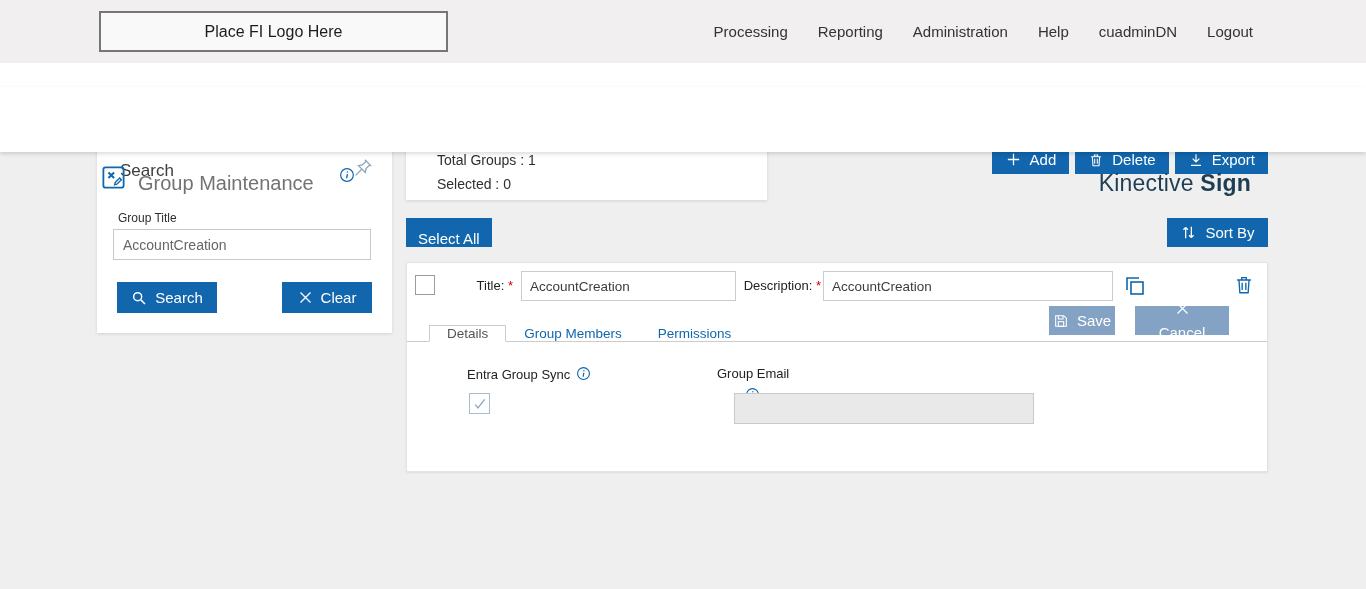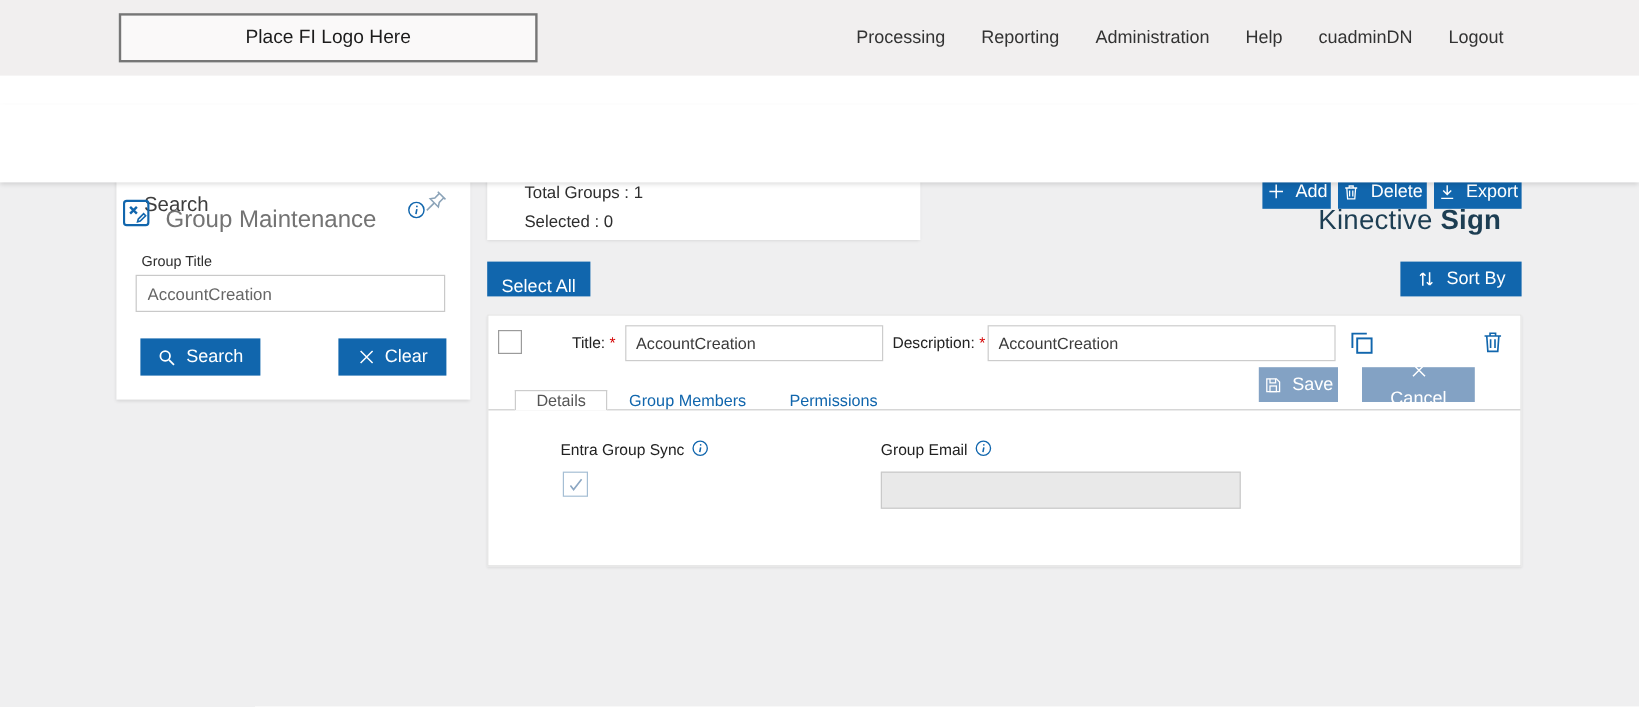--- a/index.html
+++ b/index.html
@@ -43,21 +43,21 @@
   .search-btn { position:absolute; left:20px; top:137px; width:100px; height:31px; }
   .clear-btn  { position:absolute; right:20px; top:137px; width:90px; height:31px; }
 
   
   .summary-card { position:absolute; left:406px; top:15px; width:361px; height:57px; }
   .summary-line1 { position:absolute; left:31px; top:9px;  font-size:14px; color:#2e2e2e; }
   .summary-line2 { position:absolute; left:31px; top:33px; font-size:14px; color:#2e2e2e; }
 
   
   .top-actions { position:absolute; right:98px; top:17px; display:flex; gap:6px; }
-  .top-actions .btn { height:29px; padding:0 3px; }
+  .top-actions .btn { height:29px; padding:0 13px; }
   .select-all-btn { position:absolute; left:406px; top:90px; height:29px; padding:0 12px;align-items:flex-end; }
   .sort-by-btn { position:absolute; right:98px; top:90px; height:29px; padding:0 12px; width:101px; }
 
   
   .group-card { position:absolute; left:406px; top:134px; width:862px; height:210px;
                 background:#fff; border:1px solid #e3e3e3; box-shadow:0 1px 2px rgba(0,0,0,.08); }
   .row-checkbox { position:absolute; left:8px; top:12px; width:20px; height:20px;
                   border:1px solid #9b9b9b; background:#fff; cursor:pointer; }
   .field-label { position:absolute; top:15px; font-size:13px; color:#222; text-align:right; white-space:nowrap; }
   .lbl-title { left:40px; width:66px; }
@@ -74,21 +74,21 @@
   .tabs-row { position:absolute; left:0; top:45px; width:100%; height:34px; border-bottom:1px solid #ccc; }
   .tabs { position:absolute; left:22px; bottom:-1px; display:flex; }
   .tab { padding:0 17px; font-size:13.5px; cursor:pointer; color:#1166ad; background:transparent; border:1px solid transparent; }
   .tab.active { color:#555; background:#fff; border:1px solid #ccc; border-bottom:1px solid #fff; }
 
   .save-btn   { position:absolute; left:642px; top:43px; width:66px; height:29px; background:#83a2c4; }
   .cancel-btn { position:absolute; left:728px; top:43px; width:94px; height:29px; background:#83a2c4;flex-direction:column; }
 
   .detail-label { position:absolute; font-size:13px; color:#222; display:flex; align-items:center; gap:6px; white-space:nowrap; }
   .lbl-entra { left:60px; top:103px; }
-  .lbl-email { left:327px; top:103px; }
+  .lbl-email { left:310px; top:103px;flex-direction:column; }
   .entra-checkbox { position:absolute; left:62px; top:130px; width:21px; height:21px;
                     border:1px solid #a5bed4; background:#fff; cursor:pointer;
                     display:flex; align-items:center; justify-content:center; color:#8ca7c3; }
   .email-input { position:absolute; left:327px; top:130px; width:300px; height:31px;
                  background:#e9e9e9; border:1px solid #c9c9c9; padding:0 8px;
                  font-size:13.5px; color:#555; font-family:"Liberation Sans", sans-serif; }
 
   .info-icon { display:inline-block; width:16px; height:16px; color:#1166ad; cursor:pointer; }
   svg { display:block; }
 </style>

